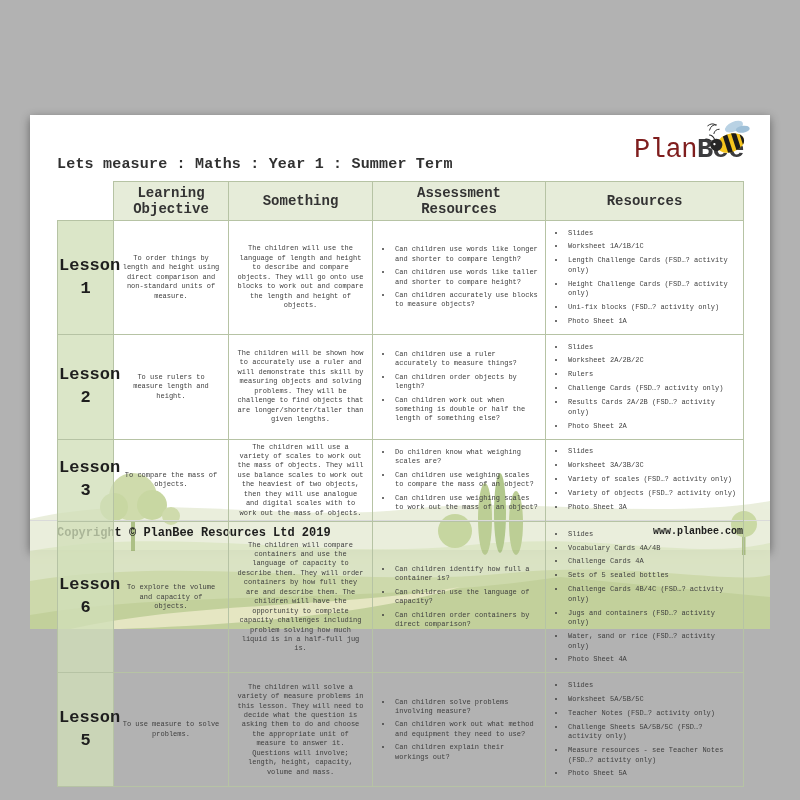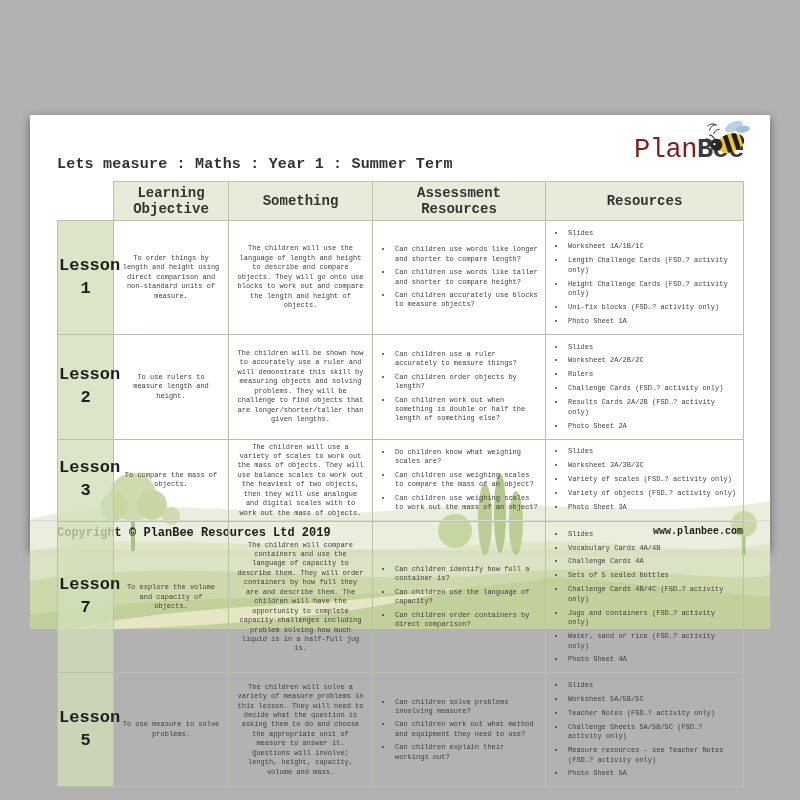--- a/index.html
+++ b/index.html
@@ -197,21 +197,21 @@
               <ul>
                 <li>Slides</li>
                 <li>Worksheet 3A/3B/3C</li>
                 <li>Variety of scales (FSD…? activity only)</li>
                 <li>Variety of objects (FSD…? activity only)</li>
                 <li>Photo Sheet 3A</li>
               </ul>
             </td>
           </tr>
           <tr class="r4">
-            <td class="lesson">Lesson 7</td>
+            <td class="lesson">Lesson 6</td>
             <td class="obj">To explore the volume and capacity of objects.</td>
             <td class="ovw">The children will compare containers and use the language of capacity to describe them. They will order containers by how full they are and describe them. The children will have the opportunity to complete capacity challenges including problem solving how much liquid is in a half-full jug is.</td>
             <td class="qs">
               <ul>
                 <li>Can children identify how full a container is?</li>
                 <li>Can children use the language of capacity?</li>
                 <li>Can children order containers by direct comparison?</li>
               </ul>
             </td>
             <td class="rs">

